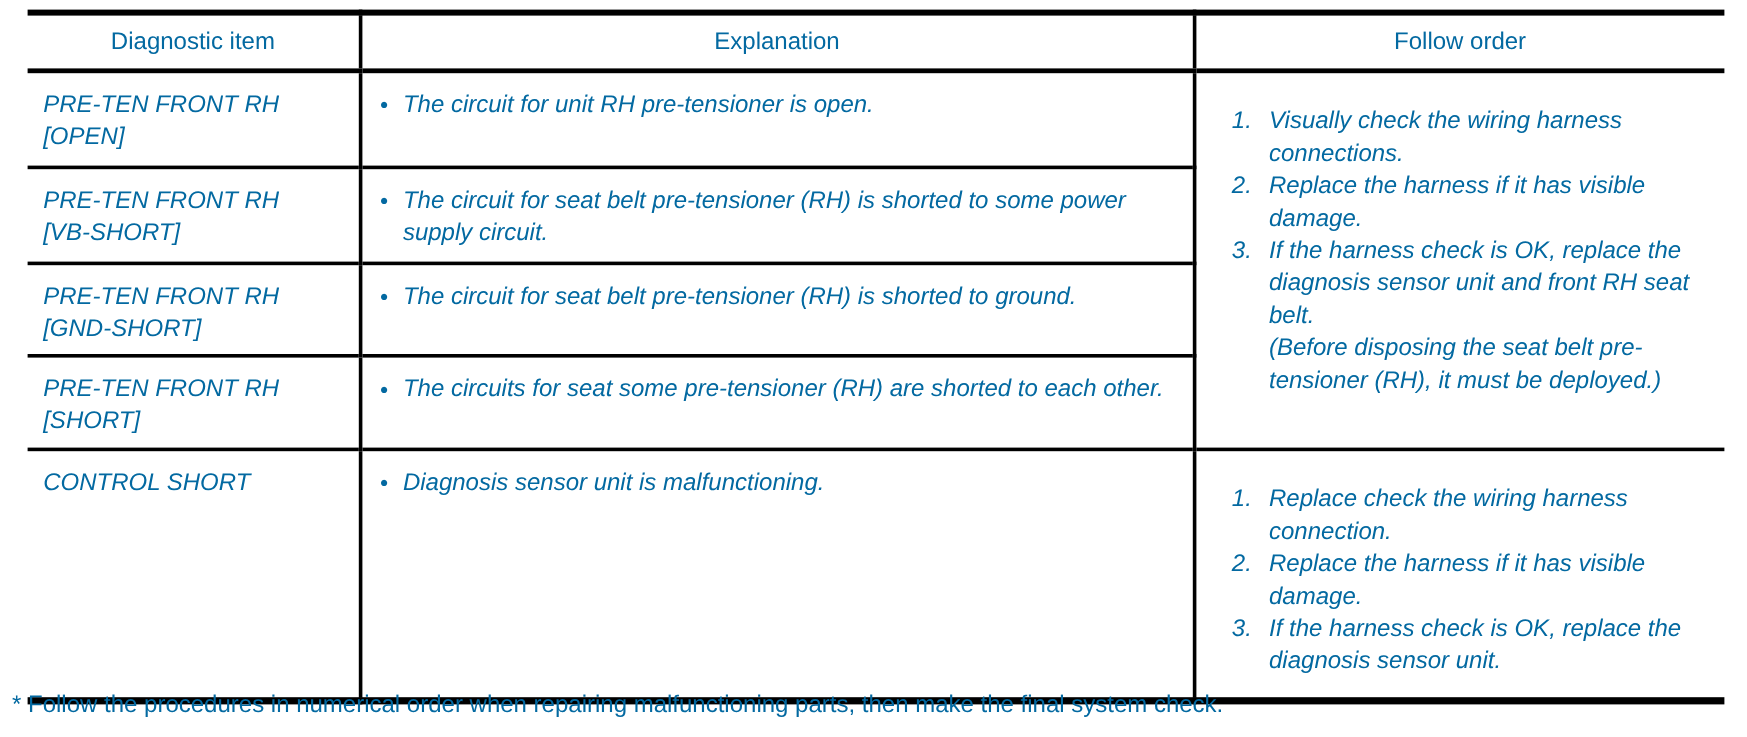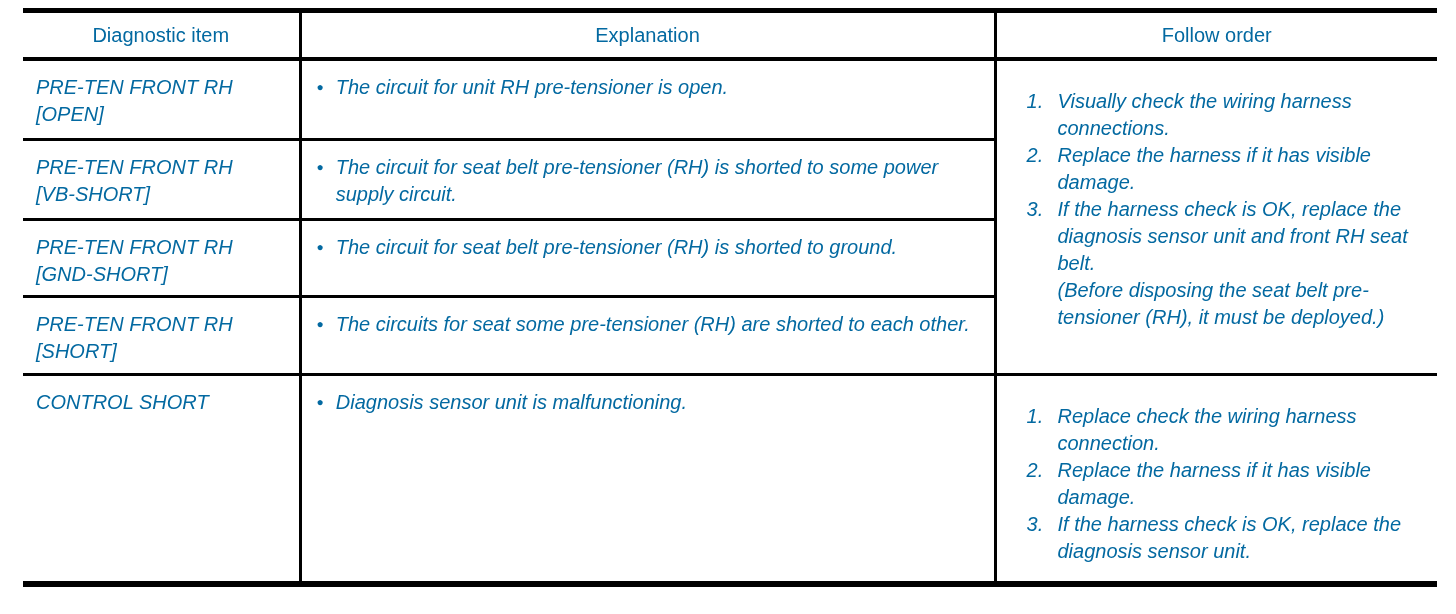--- a/index.html
+++ b/index.html
@@ -184,14 +184,15 @@
           <ol class="steps">
             <li>Replace check the wiring harness connection.</li>
             <li>Replace the harness if it has visible damage.</li>
             <li>If the harness check is OK, replace the diagnosis sensor unit.</li>
           </ol>
         </td>
       </tr>
     </tbody>
   </table>
 
+  <div class="footnote">* Follow the procedures in numerical order when repairing malfunctioning parts, then make the final system check.</div>
 
 </div>
 
 </body></html>

